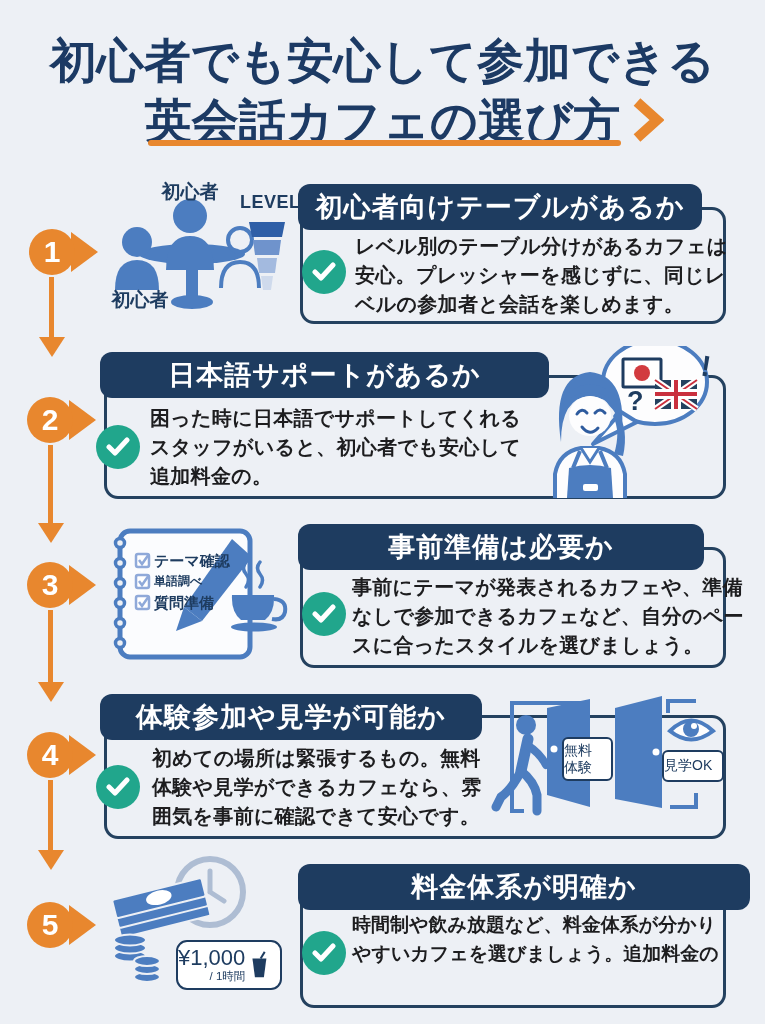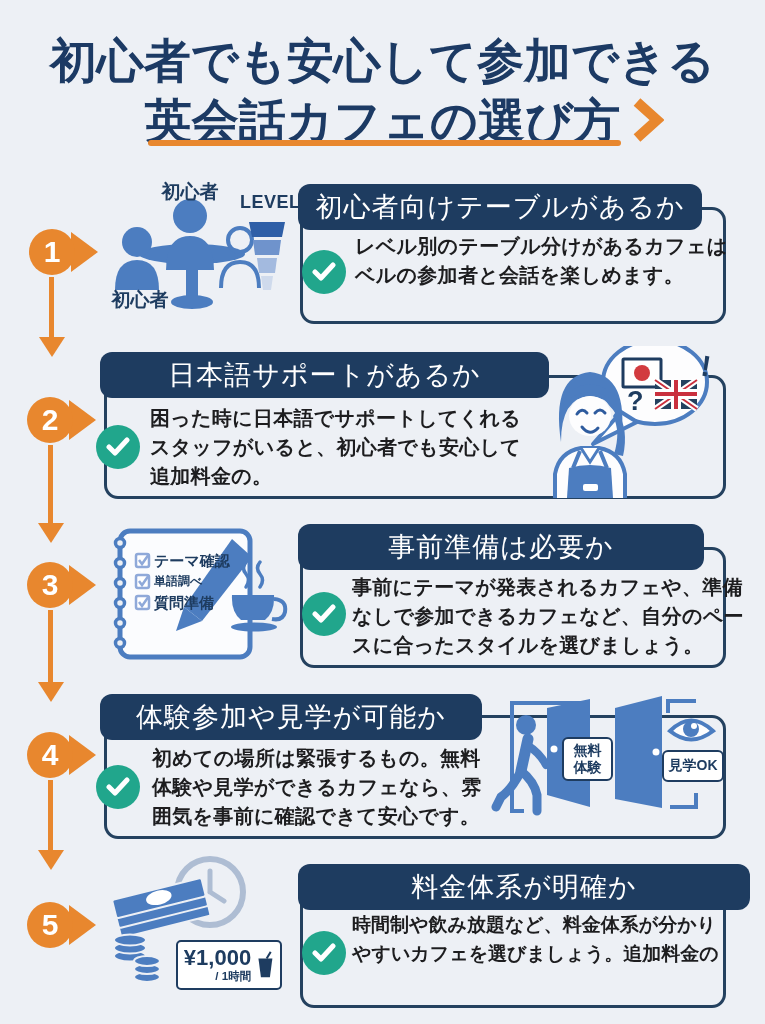--- a/index.html
+++ b/index.html
@@ -13,32 +13,32 @@
   .badge{position:absolute;width:46px;height:46px;border-radius:50%;background:#e8872e;
       color:#fff;display:flex;align-items:center;justify-content:center;font-size:30px;
       font-weight:800;z-index:4}
   .badge-arrow{position:absolute;width:0;height:0;border-left:27px solid #e8872e;
       border-top:20px solid transparent;border-bottom:20px solid transparent;z-index:3}
   .conn{position:absolute;width:5px;background:#e8872e;z-index:1}
   .conn-head{position:absolute;width:0;height:0;border-left:13px solid transparent;
       border-right:13px solid transparent;border-top:20px solid #e8872e;z-index:1}
   
   .hd{position:absolute;height:46px;background:#1e3c60;border-radius:12px;color:#fff;
-      display:flex;align-items:center;justify-content:center;font-size:27px;font-weight:400;
+      display:flex;align-items:center;justify-content:center;font-size:27px;font-weight:700;
       letter-spacing:1px;z-index:3;white-space:nowrap}
   .panel{position:absolute;border:3px solid #24415f;border-radius:14px;z-index:1}
   .chk{position:absolute;width:44px;height:44px;border-radius:50%;background:#21a68c;
       display:flex;align-items:center;justify-content:center;z-index:2}
   .body{position:absolute;color:#1d1d1f;font-size:20px;line-height:29px;font-weight:700;
       white-space:nowrap;z-index:2;letter-spacing:0.3px}
   .body5{font-size:19px;letter-spacing:0px}
   
   .lbl{position:absolute;color:#1e3c60;font-weight:800;text-align:center;white-space:nowrap;z-index:2}
   .tagbox{position:absolute;background:#fff;border:2.5px solid #1e3c60;border-radius:6px;
-      color:#1e3c60;font-weight:700;display:flex;align-items:center;justify-content:center;
+      color:#1e3c60;font-weight:400;display:flex;align-items:center;justify-content:flex-start;
       text-align:center;z-index:3}
   svg{position:absolute;z-index:2}
   .svgtxt{font-weight:800;fill:#1e3c60;font-family:"Liberation Sans","DejaVu Sans",sans-serif}
 </style>
 </head>
 <body>
 
 <header>
   <div class="title-line" style="top:30px">初心者でも安心して参加できる</div>
   <div class="title-line" style="top:90px">英会話カフェの選び方</div>
@@ -89,20 +89,21 @@
     <span>初心者向けテーブルがあるか</span>
     </div>
   <div class="panel" style="left:300px;top:207px;width:420px;height:111px"></div>
   <div class="chk" style="left:302px;top:250px">
     <svg style="position:static" width="24" height="20" viewBox="0 0 24 20">
       <polyline points="3,10 9,16 21,3" fill="none" stroke="#fff" stroke-width="5" stroke-linecap="round" stroke-linejoin="round"></polyline>
     </svg>
     </div>
   <div class="body" style="left:355px;top:232px">
     <div>レベル別のテーブル分けがあるカフェは</div>
+    <div>安心。プレッシャーを感じずに、同じレ</div>
     <div>ベルの参加者と会話を楽しめます。</div>
   </div>
 </section>
 
 <section>
   <div class="badge" style="left:27px;top:397px">
     <span>2</span>
     </div>
   <div class="badge-arrow" style="left:69px;top:400px"></div>
   <div class="conn" style="left:48px;top:445px;height:78px"></div>
@@ -297,21 +298,21 @@
     </g>
     <g>
       <ellipse cx="32" cy="100" rx="16" ry="5.5" fill="#4c7dc0" stroke="#edf0f5" stroke-width="2"></ellipse>
       <ellipse cx="32" cy="92" rx="16" ry="5.5" fill="#4c7dc0" stroke="#edf0f5" stroke-width="2"></ellipse>
       <ellipse cx="32" cy="84" rx="16" ry="5.5" fill="#4c7dc0" stroke="#edf0f5" stroke-width="2"></ellipse>
       <ellipse cx="49" cy="121" rx="13" ry="5" fill="#4c7dc0" stroke="#edf0f5" stroke-width="2"></ellipse>
       <ellipse cx="49" cy="113" rx="13" ry="5" fill="#4c7dc0" stroke="#edf0f5" stroke-width="2"></ellipse>
       <ellipse cx="49" cy="105" rx="13" ry="5" fill="#4c7dc0" stroke="#edf0f5" stroke-width="2"></ellipse>
     </g>
   </svg>
-  <div class="tagbox" style="left:176px;top:940px;width:102px;height:46px;border-radius:5px">
+  <div class="tagbox" style="left:176px;top:940px;width:102px;height:46px;border-radius:11px">
     <div style="display:flex;align-items:center;gap:5px">
       <div>
         <div style="font-size:22px;line-height:22px">¥1,000</div>
         <div style="font-size:11.5px;text-align:right">/ 1時間</div>
       </div>
       <svg style="position:static" width="18" height="30" viewBox="0 0 22 34">
         <polygon points="3,9 20,9 17,32 6,32" fill="#1e3c60"></polygon>
         <line x1="13" y1="9" x2="18" y2="1" stroke="#1e3c60" stroke-width="2.5"></line>
       </svg>
     </div>

